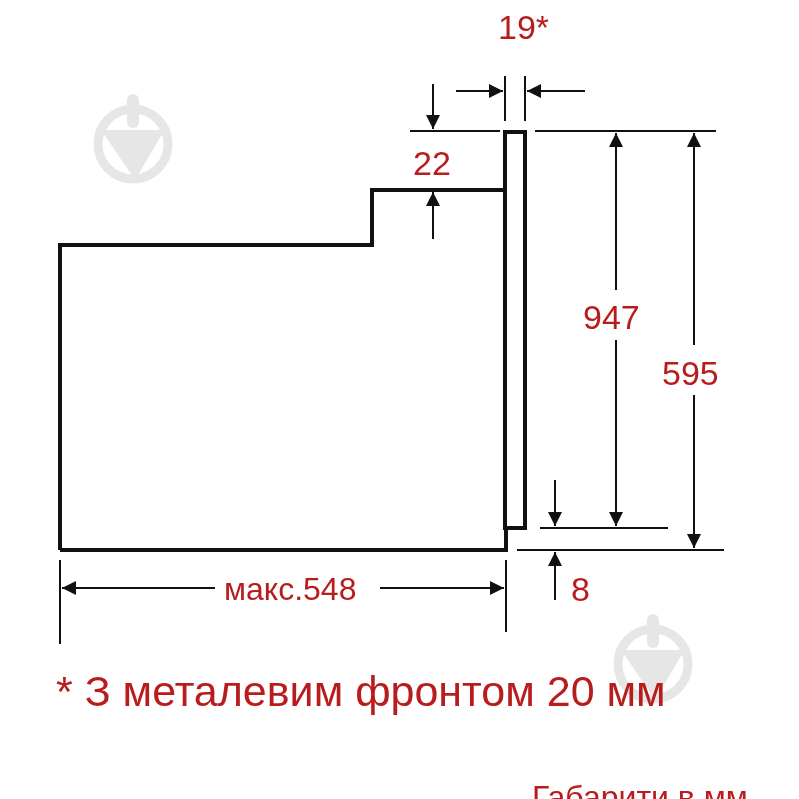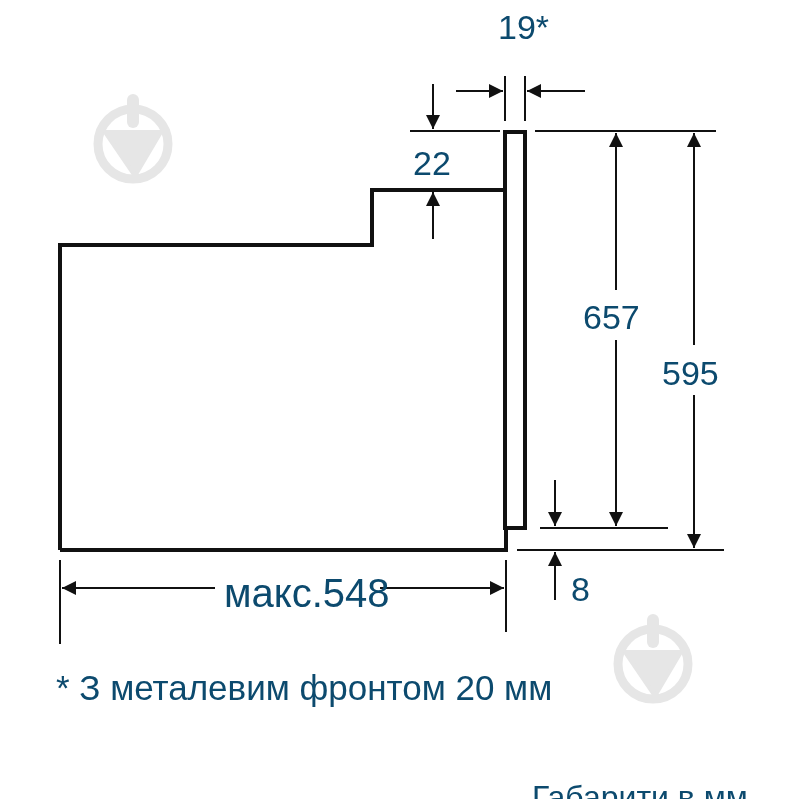--- a/index.html
+++ b/index.html
@@ -1,21 +1,21 @@
 <!DOCTYPE html>
 <html><head>
   <meta charset="utf-8">
   <style>
     html, body { margin: 0; padding: 0; background: #ffffff; }
     body { width: 799px; height: 799px; position: relative; overflow: hidden;
            font-family: "Liberation Sans", sans-serif; color: #111; }
     svg.drawing { position: absolute; left: 0; top: 0; }
-    .lbl { position: absolute; font-family: "Liberation Sans", sans-serif; color: #0c4a6e; white-space: nowrap; line-height: 1; }
+    .lbl { position: absolute; font-family: "Liberation Sans", sans-serif; color: #b91c1c; white-space: nowrap; line-height: 1; }
     .dim { font-size: 34px; }
-    .note { font-size: 35px; }
+    .note { font-size: 43px; }
     .wm { position: absolute; }
   </style>
 </head>
 <body>
 
 <svg class="wm" style="left:93px;top:92px" width="82" height="92" viewBox="0 0 82 92">
   <circle cx="40" cy="52" r="35" fill="none" stroke="#e6e6e6" stroke-width="9"></circle>
   <rect x="34" y="2" width="12" height="34" rx="6" fill="#e6e6e6"></rect>
   <path d="M12 40 L68 40 L42 84 Z" fill="#e6e6e6" stroke="#e6e6e6" stroke-width="4" stroke-linejoin="round"></path>
 </svg>
@@ -74,19 +74,19 @@
   <g stroke="#111" stroke-width="2">
     <line x1="60" y1="560" x2="60" y2="644"></line>
     <line x1="506" y1="560" x2="506" y2="632"></line>
     <line x1="215" y1="588" x2="62" y2="588" marker-end="url(#ah)"></line>
     <line x1="380" y1="588" x2="504" y2="588" marker-end="url(#ah)"></line>
   </g>
 </svg>
 
 <div class="lbl dim" style="left:498px;top:10px;">19*</div>
 <div class="lbl dim" style="left:413px;top:146px;">22</div>
-<div class="lbl dim" style="left:583px;top:300px;">657</div>
+<div class="lbl dim" style="left:583px;top:300px;">947</div>
 <div class="lbl dim" style="left:662px;top:356px;">595</div>
 <div class="lbl dim" style="left:571px;top:572px;">8</div>
-<div class="lbl dim" style="left:224px;top:573px;font-size:40px;">макс.548</div>
+<div class="lbl dim" style="left:224px;top:573px;font-size:32px;">макс.548</div>
 
 <div class="lbl note" style="left:56px;top:670px;">* З металевим фронтом 20 мм</div>
 <div class="lbl note" style="left:532px;top:761px;font-size:32px;margin-top:20px;">Габарити в мм</div>
 
 </body></html>

